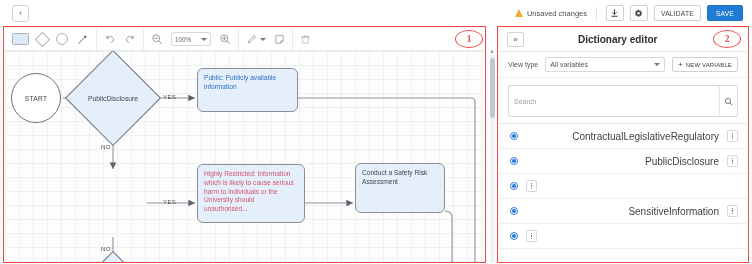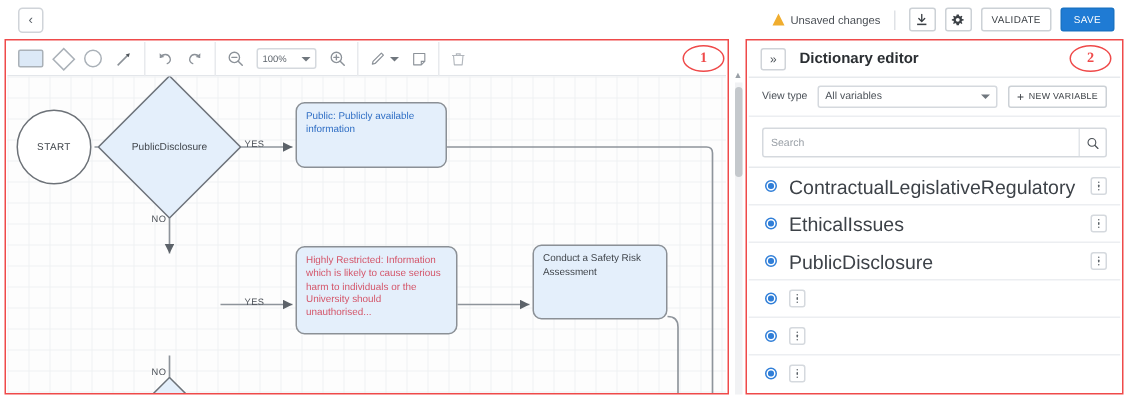--- a/index.html
+++ b/index.html
@@ -196,21 +196,21 @@
     height: 24px; display: flex; align-items: center;
     padding-left: 8px; gap: 9px;
     border-bottom: 1px solid #e7eaed;
   }
   .collapse-btn {
     width: 17px; height: 15px;
     border: 1px solid #d0d4d9; border-radius: 2px; background: #fff;
     display: flex; align-items: center; justify-content: center;
     font-size: 8px; color: #4a5056; cursor: pointer; line-height: 1;
   }
-  .panel-title { font-size: 10px; font-weight: bold; color: #2b2f33; }
+  .panel-title { font-size: 10px; font-weight: bold; color: #2b2f33; margin-left: 45px; }
 
   .panel-controls {
     height: 26px; display: flex; align-items: center; gap: 7px;
     padding: 0 9px;
     border-bottom: 1px solid #eceef1;
   }
   .ctl-label { font-size: 7px; color: #4d535a; white-space: nowrap; }
   .ctl-select {
     flex: 1; height: 15px;
     border: 1px solid #d5d9de; border-radius: 2px; background: #fff;
@@ -221,21 +221,21 @@
     height: 15px; padding: 0 5px;
     border: 1px solid #ccd1d6; border-radius: 2px; background: #fff;
     display: flex; align-items: center; gap: 3px;
     font-size: 5.9px; color: #3c4146; letter-spacing: .2px; cursor: pointer;
     white-space: nowrap;
   }
   .plus-sign { font-size: 8px; color: #3c4146; line-height: 1; }
 
   .search-row { padding: 7px 9px 6px 9px; }
   .search-box {
-    height: 20px; border: 1px solid #d5d9de; border-radius: 2px;
+    height: 32px; border: 1px solid #d5d9de; border-radius: 2px;
     background: #fff; display: flex; align-items: center;
     overflow: hidden;
   }
   .search-box input {
     flex: 1; border: none; outline: none; background: transparent;
     font-size: 7px; color: #41464c; padding: 0 5px;
     font-family: "Liberation Sans", sans-serif;
   }
   .search-box input::placeholder { color: #9aa0a7; }
   .search-btn {
@@ -255,21 +255,21 @@
   .radio-on {
     width: 8px; height: 8px; border-radius: 50%;
     border: 1.2px solid #2f7ed8; background: #fff;
     position: relative; flex: none;
   }
   .radio-on::after {
     content: ""; position: absolute;
     left: 1.4px; top: 1.4px; width: 3.6px; height: 3.6px;
     border-radius: 50%; background: #2f7ed8;
   }
-  .var-name { font-size: 13px; color: #3d4248; flex: 1; }
+  .var-name { font-size: 10px; color: #3d4248; flex: 1; text-align: right; }
   .kebab {
     width: 11px; height: 12px;
     border: 1px solid #d5d9de; border-radius: 2px; background: #fff;
     display: flex; flex-direction: column; align-items: center;
     justify-content: center; gap: 1px; cursor: pointer; flex: none;
   }
   .kebab i { width: 1.3px; height: 1.3px; background: #5b6268; border-radius: 50%; display:block; }
 
   
   .panel-scroll-track {
@@ -498,29 +498,20 @@
       <div class="var-row">
         <span class="radio-on"></span>
         <span class="var-name">ContractualLegislativeRegulatory</span>
         <span class="kebab">
             <i></i>
             <i></i>
             <i></i>
           </span>
       </div>
 
-      <div class="var-row">
-        <span class="radio-on"></span>
-        <span class="var-name">EthicalIssues</span>
-        <span class="kebab">
-            <i></i>
-            <i></i>
-            <i></i>
-          </span>
-      </div>
 
       <div class="var-row">
         <span class="radio-on"></span>
         <span class="var-name">PublicDisclosure</span>
         <span class="kebab">
             <i></i>
             <i></i>
             <i></i>
           </span>
       </div>
@@ -529,20 +520,21 @@
         <span class="radio-on"></span>
         <span class="kebab">
             <i></i>
             <i></i>
             <i></i>
           </span>
       </div>
 
       <div class="var-row">
         <span class="radio-on"></span>
+        <span class="var-name">SensitiveInformation</span>
         <span class="kebab">
             <i></i>
             <i></i>
             <i></i>
           </span>
       </div>
 
       <div class="var-row">
         <span class="radio-on"></span>
         <span class="kebab">

